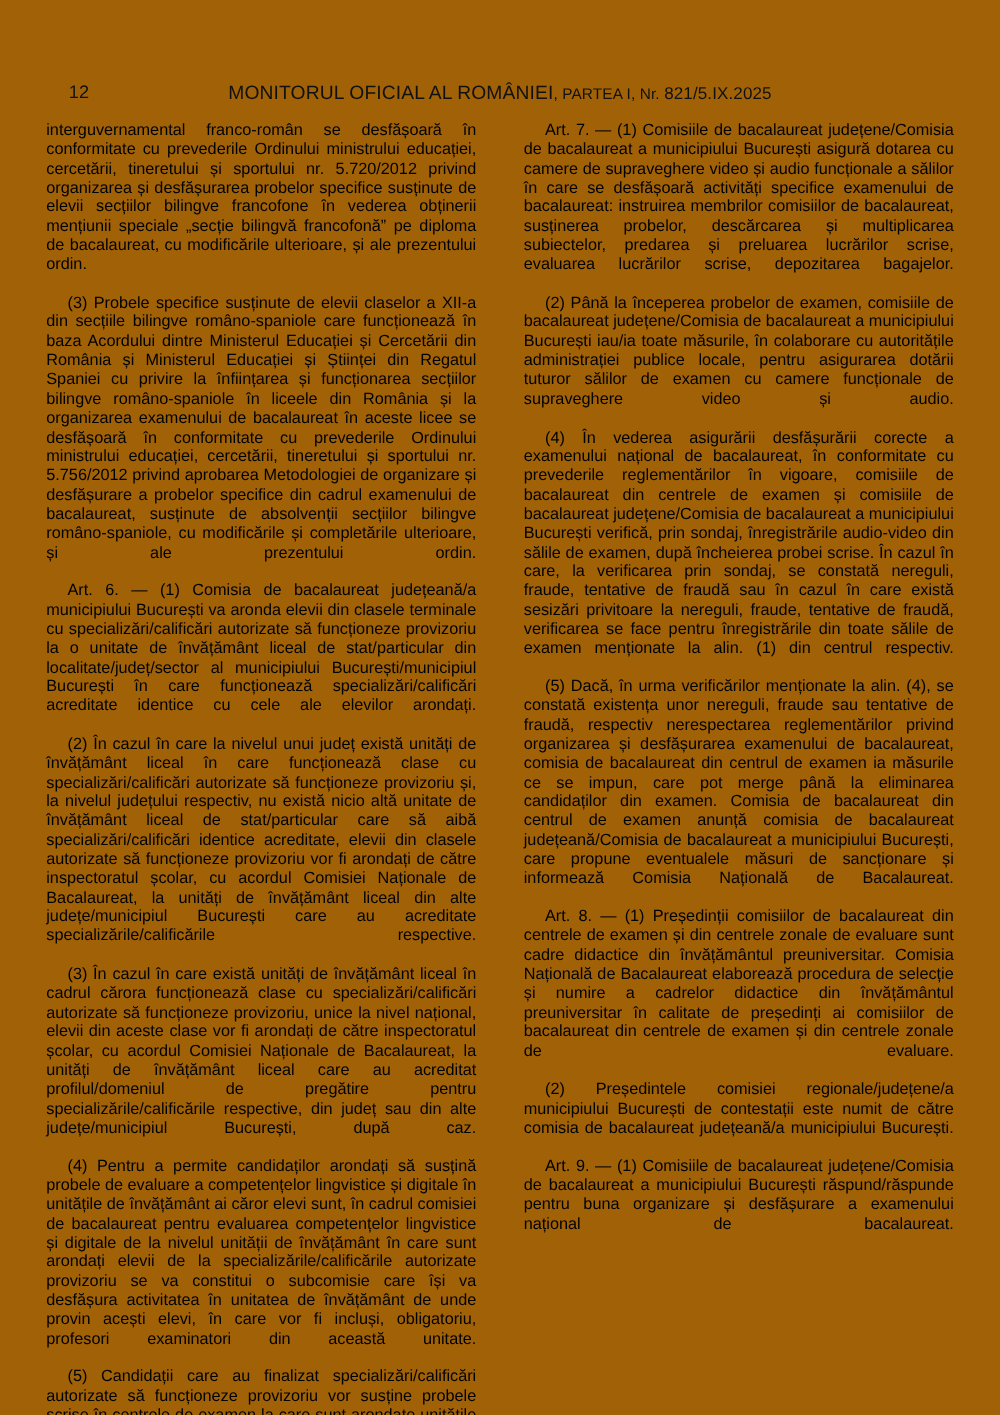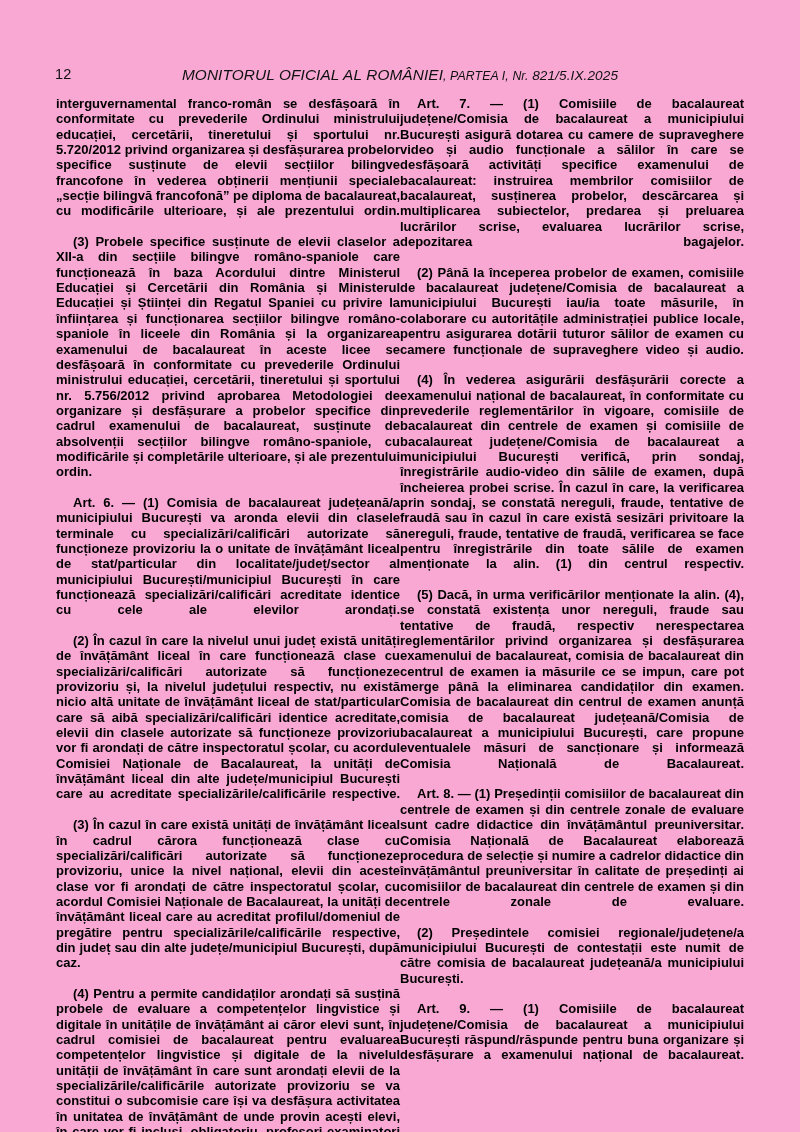--- a/index.html
+++ b/index.html
@@ -6,21 +6,21 @@
   html, body {
     margin: 0;
     padding: 0;
     background: #ffffff;
   }
   .page {
     position: relative;
     width: 800px;
     height: 1132px;
     margin: 0 auto;
-    background: #f9a8d4;
+    background: #a16207;
     font-family: "Liberation Sans", sans-serif;
     color: #000000;
     overflow: hidden;
     box-sizing: border-box;
   }
 
   
   .running-head {
     position: absolute;
     top: 66px;
@@ -37,21 +37,20 @@
     letter-spacing: 0.2px;
     color: #111;
   }
   .head-title {
     position: absolute;
     left: 0;
     right: 0;
     top: 0;
     text-align: center;
     white-space: nowrap;
-    font-style: italic;
   }
   .head-main {
     font-size: 15.4px;
     letter-spacing: 0.1px;
     color: #111;
   }
   .head-sub {
     font-size: 12.3px;
     letter-spacing: 0.1px;
     color: #111;
@@ -64,22 +63,21 @@
 
   
   .columns {
     position: absolute;
     top: 96px;
     left: 37px;
     width: 726px;
     height: 1000px;
     display: flex;
     flex-direction: row;
-    justify-content: center;
-    font-weight: bold;
+    justify-content: space-between;
   }
   .column {
     width: 344px;
     flex: 0 0 344px;
   }
   .column p {
     margin: 0;
     font-size: 13.0px;
     line-height: 15.35px;
     text-align: justify;

